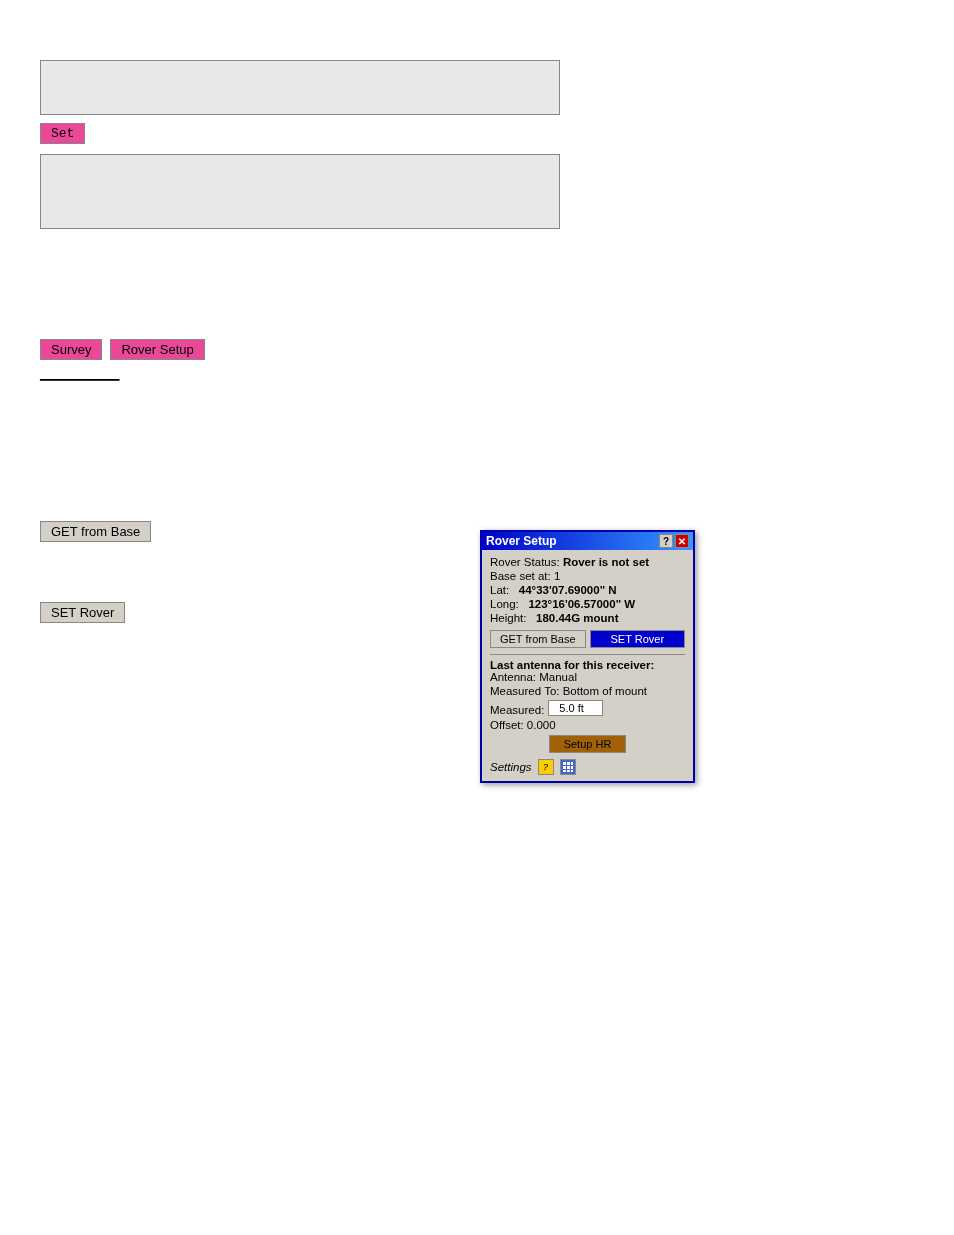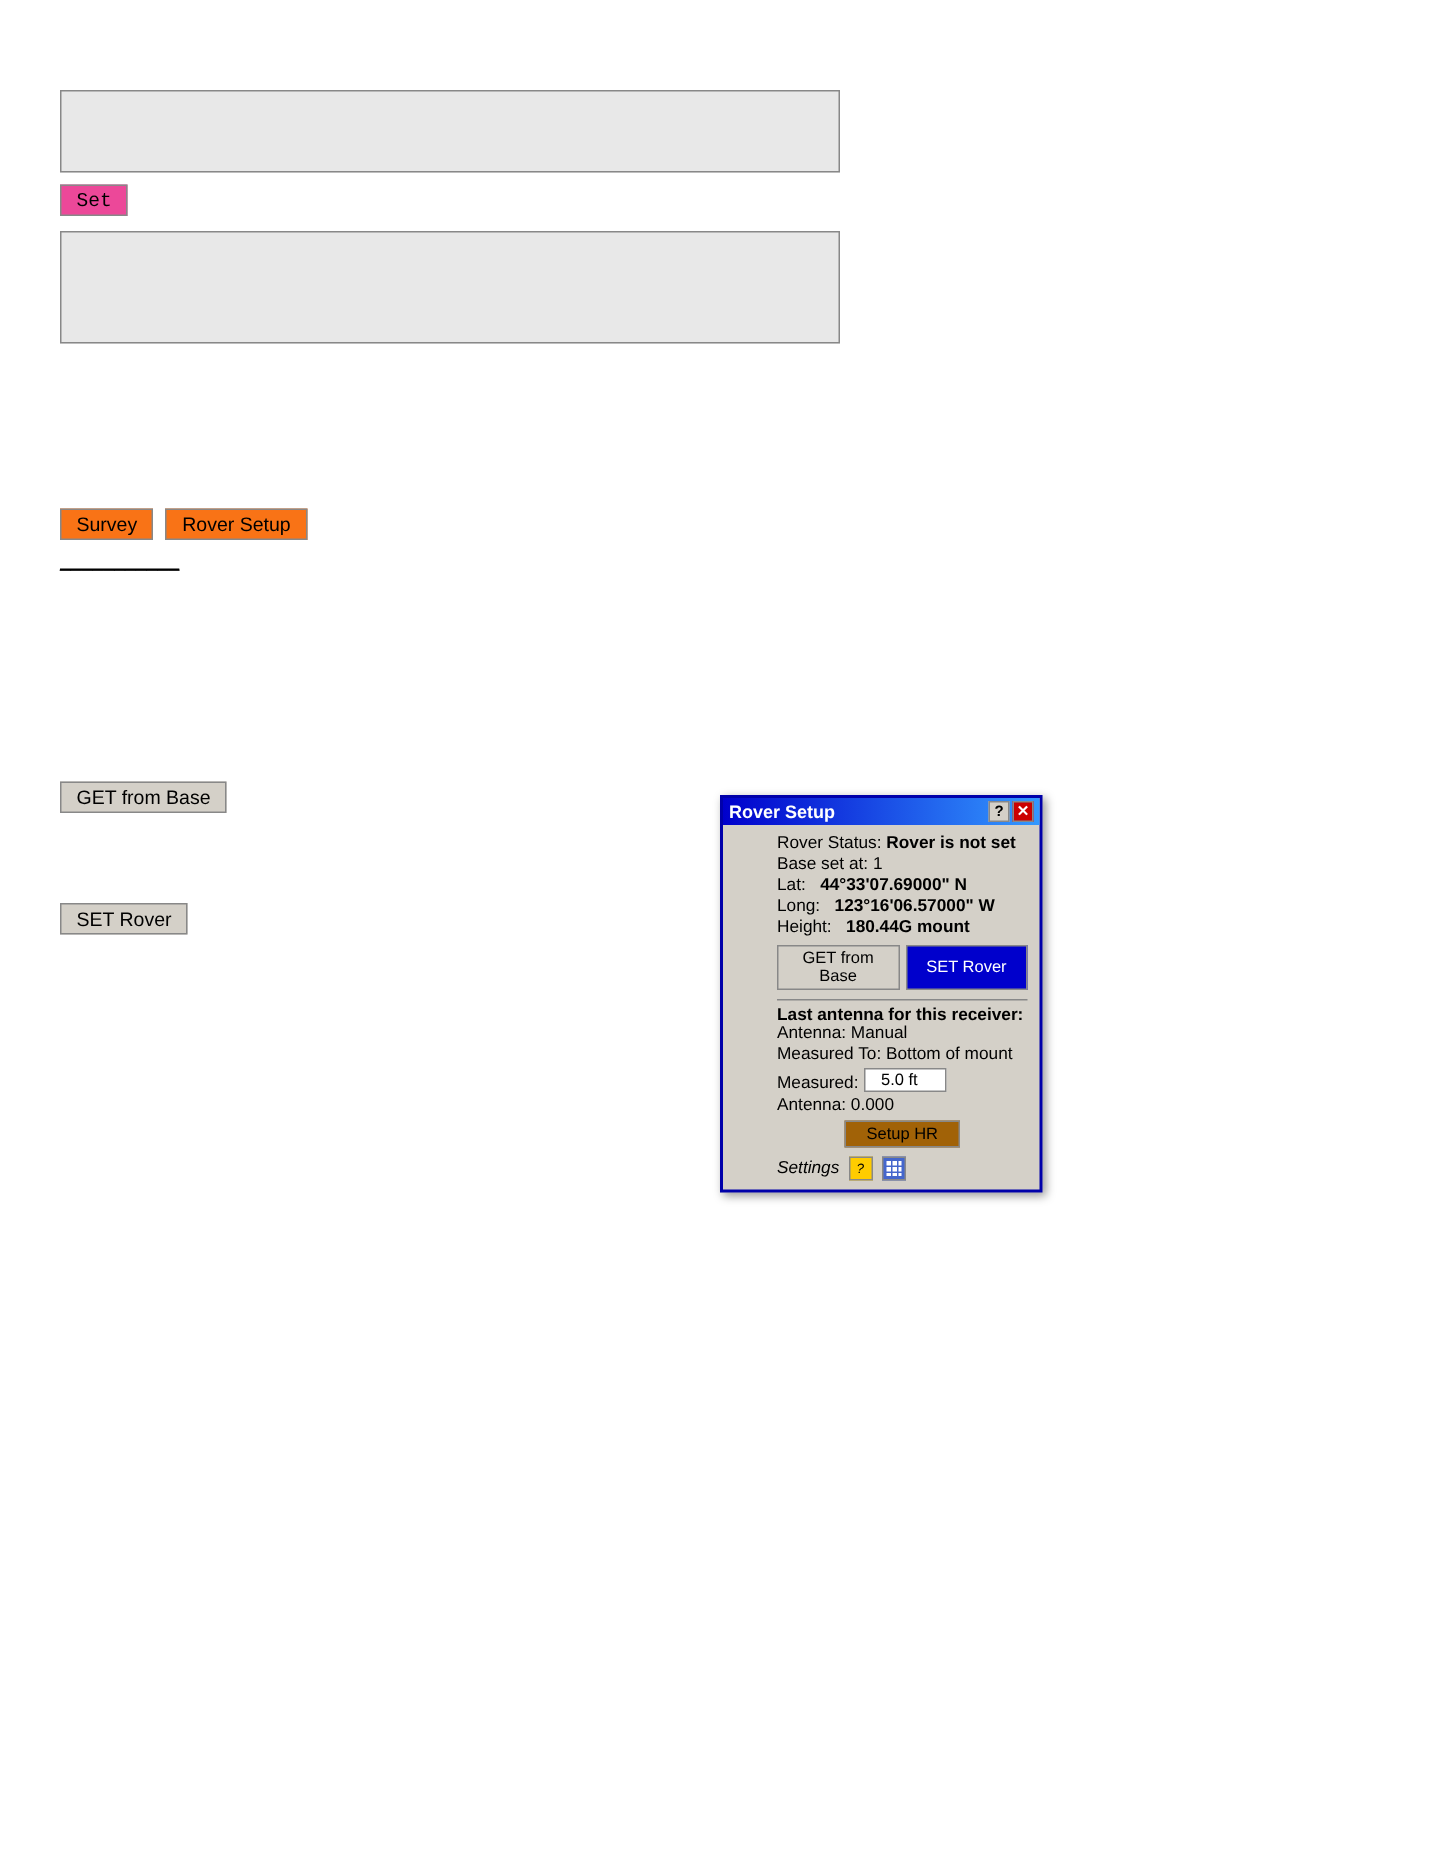--- a/index.html
+++ b/index.html
@@ -49,21 +49,21 @@
     }
 
     .button-row {
       display: flex;
       gap: 8px;
       margin-top: 10px;
     }
 
     .survey-button, .rover-setup-button {
       border: 1px solid #888;
-      background: #f97316;
+      background: #ec4899;
       padding: 2px 10px;
       font-size: 13px;
       cursor: pointer;
     }
 
     .underline-text {
       text-decoration: underline;
       margin-top: 6px;
       font-size: 13px;
     }
@@ -130,21 +130,20 @@
       font-weight: bold;
     }
 
     .title-icon.close {
       background: #cc0000;
       color: white;
     }
 
     .dialog-body {
       padding: 6px 8px;
-      margin-left: 28px;
     }
 
     .dialog-body .status-line {
       margin-bottom: 2px;
       font-size: 11.5px;
     }
 
     .dialog-body .bold {
       font-weight: bold;
     }
@@ -311,21 +310,21 @@
 
     <div class="antenna-label">Last antenna for this receiver:</div>
     <div class="status-line">Antenna: Manual</div>
     <div class="status-line">Measured To: Bottom of mount</div>
 
     <div class="measured-row">
       <span>Measured:</span>
       <input class="measured-input" type="text" value="5.0 ft" style="">
     </div>
 
-    <div class="status-line">Antenna: 0.000</div>
+    <div class="status-line">Offset: 0.000</div>
 
     <button class="setup-hr-btn">Setup HR</button>
 
     <div class="dialog-footer">
       <span>Settings</span>
       <div class="settings-icon">
         <span>?</span>
       </div>
       <div class="grid-icon">
         <svg class="grid-svg" viewBox="0 0 12 12" xmlns="http://www.w3.org/2000/svg">

